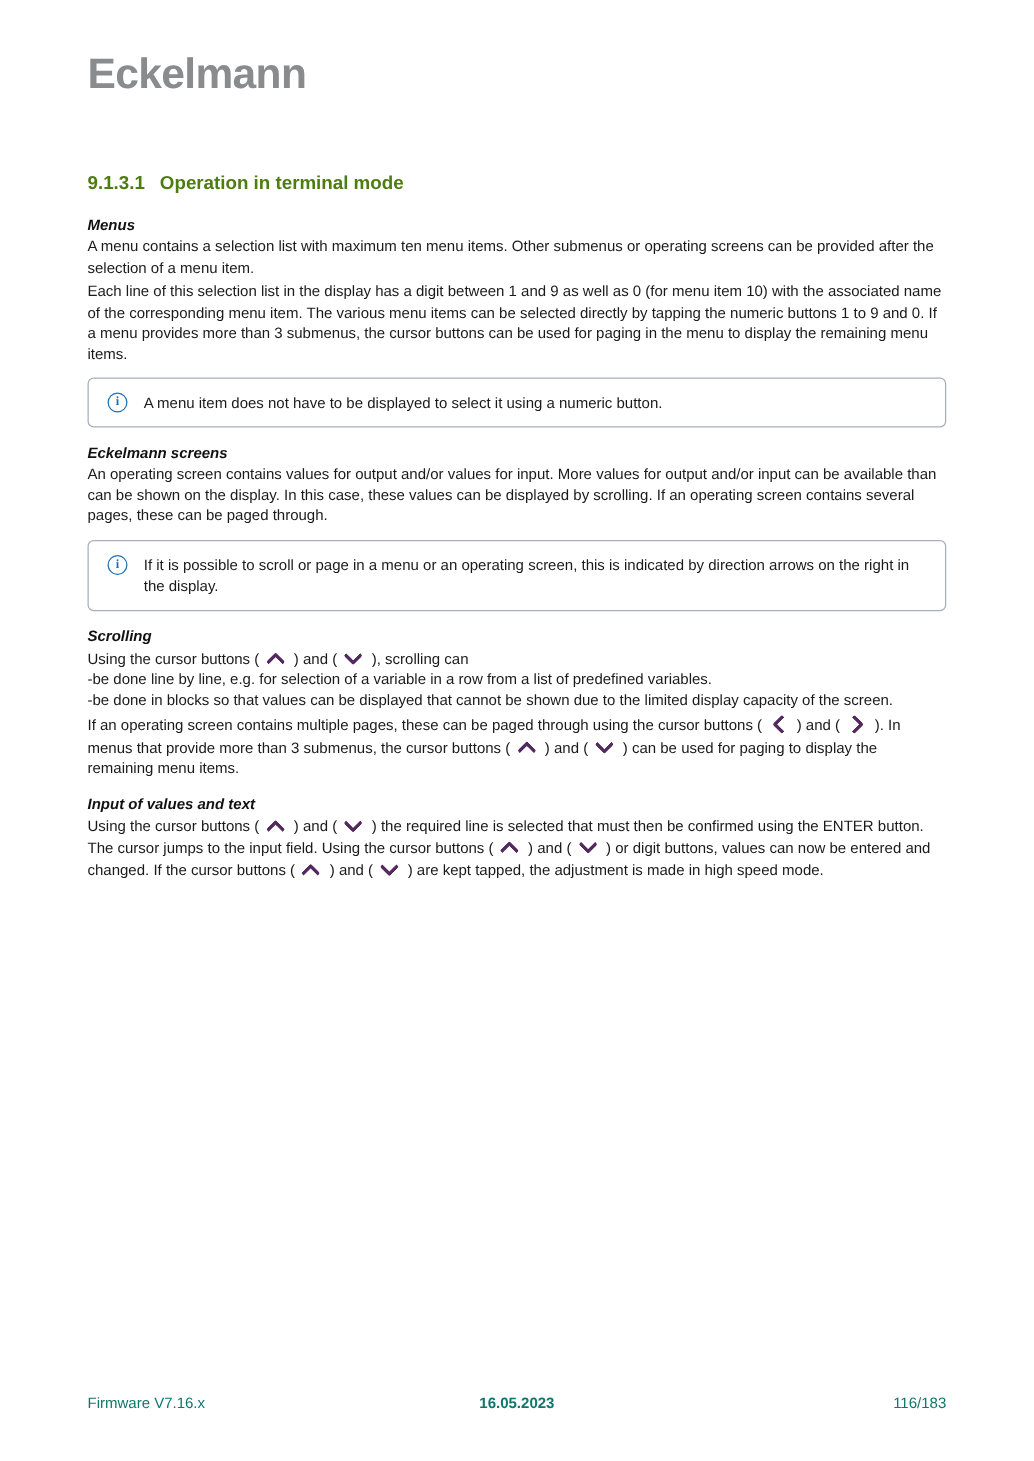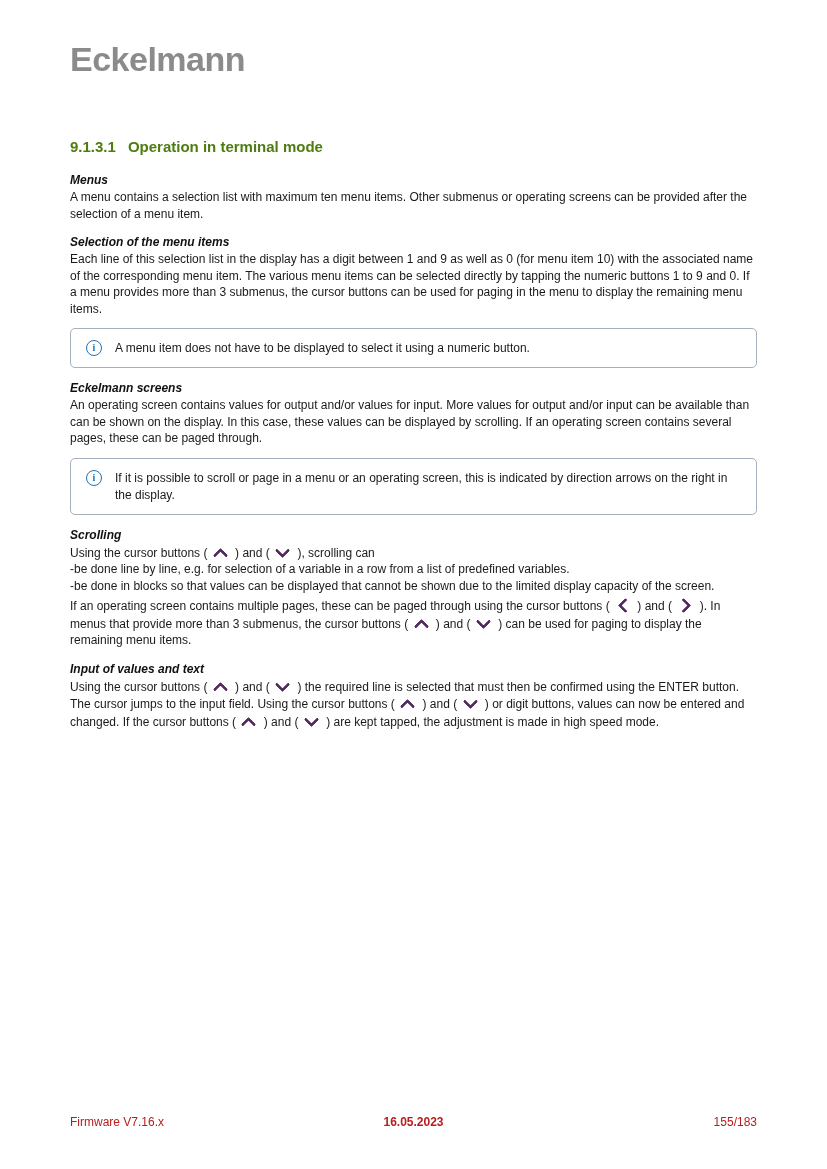--- a/index.html
+++ b/index.html
@@ -92,42 +92,41 @@
   }
   .chev-up i    { transform:rotate(-45deg);  left:3px; top:6px; }
   .chev-down i  { transform:rotate(135deg);  left:3px; top:1px; }
   .chev-left i  { transform:rotate(-135deg); left:6px; top:3px; }
   .chev-right i { transform:rotate(45deg);   left:2px; top:3px; }
   footer.page-footer {
     position:absolute;
     left:70px; right:70px; bottom:28px;
     display:flex;
     font-size:12px;
-    color:#b91c1c;
+    color:#0f766e;
   }
   footer.page-footer span { flex:1; }
   footer.page-footer .f-center { text-align:center;font-weight:bold; }
   footer.page-footer .f-right { text-align:right; }
 </style>
 </head>
 <body>
 
 <div class="page">
   <header>
     <div class="logo">Eckelmann</div>
   </header>
 
   <h1 class="section-heading">
     <span class="sec-num">9.1.3.1</span><span>Operation in terminal mode</span>
   </h1>
 
   <main id="content">
       <h2 class="subheading">Menus</h2>
       <p class="para">A menu contains a selection list with maximum ten menu items. Other submenus or operating screens can be provided after the selection of a menu item.</p>
-      <h2 class="subheading">Selection of the menu items</h2>
       <p class="para">Each line of this selection list in the display has a digit between 1 and 9 as well as 0 (for menu item 10) with the associated name of the corresponding menu item. The various menu items can be selected directly by tapping the numeric buttons 1 to 9 and 0. If a menu provides more than 3 submenus, the cursor buttons can be used for paging in the menu to display the remaining menu items.</p>
       <div class="infobox">
         <span class="info-icon">i</span>
         <div class="infobox-text">A menu item does not have to be displayed to select it using a numeric button.</div>
       </div>
       <h2 class="subheading">Eckelmann screens</h2>
       <p class="para">An operating screen contains values for output and/or values for input. More values for output and/or input can be available than can be shown on the display. In this case, these values can be displayed by scrolling. If an operating screen contains several pages, these can be paged through.</p>
       <div class="infobox">
         <span class="info-icon">i</span>
         <div class="infobox-text">If it is possible to scroll or page in a menu or an operating screen, this is indicated by direction arrows on the right in the display.</div>
@@ -135,15 +134,15 @@
       <h2 class="subheading">Scrolling</h2>
       <p class="para">Using the cursor buttons ( <span class="chev chev-up"><i></i></span> ) and ( <span class="chev chev-down"><i></i></span> ), scrolling can<br>-be done line by line, e.g. for selection of a variable in a row from a list of predefined variables.<br>-be done in blocks so that values can be displayed that cannot be shown due to the limited display capacity of the screen.</p>
       <p class="para">If an operating screen contains multiple pages, these can be paged through using the cursor buttons ( <span class="chev chev-left"><i></i></span> ) and ( <span class="chev chev-right"><i></i></span> ). In menus that provide more than 3 submenus, the cursor buttons ( <span class="chev chev-up"><i></i></span> ) and ( <span class="chev chev-down"><i></i></span> ) can be used for paging to display the remaining menu items.</p>
       <h2 class="subheading">Input of values and text</h2>
       <p class="para">Using the cursor buttons ( <span class="chev chev-up"><i></i></span> ) and ( <span class="chev chev-down"><i></i></span> ) the required line is selected that must then be confirmed using the ENTER button. The cursor jumps to the input field. Using the cursor buttons ( <span class="chev chev-up"><i></i></span> ) and ( <span class="chev chev-down"><i></i></span> ) or digit buttons, values can now be entered and changed. If the cursor buttons ( <span class="chev chev-up"><i></i></span> ) and ( <span class="chev chev-down"><i></i></span> ) are kept tapped, the adjustment is made in high speed mode.</p>
     </main>
 
   <footer class="page-footer">
     <span class="f-left">Firmware V7.16.x</span>
     <span class="f-center">16.05.2023</span>
-    <span class="f-right">155/183</span>
+    <span class="f-right">116/183</span>
   </footer>
 </div>
 
 </body></html>

